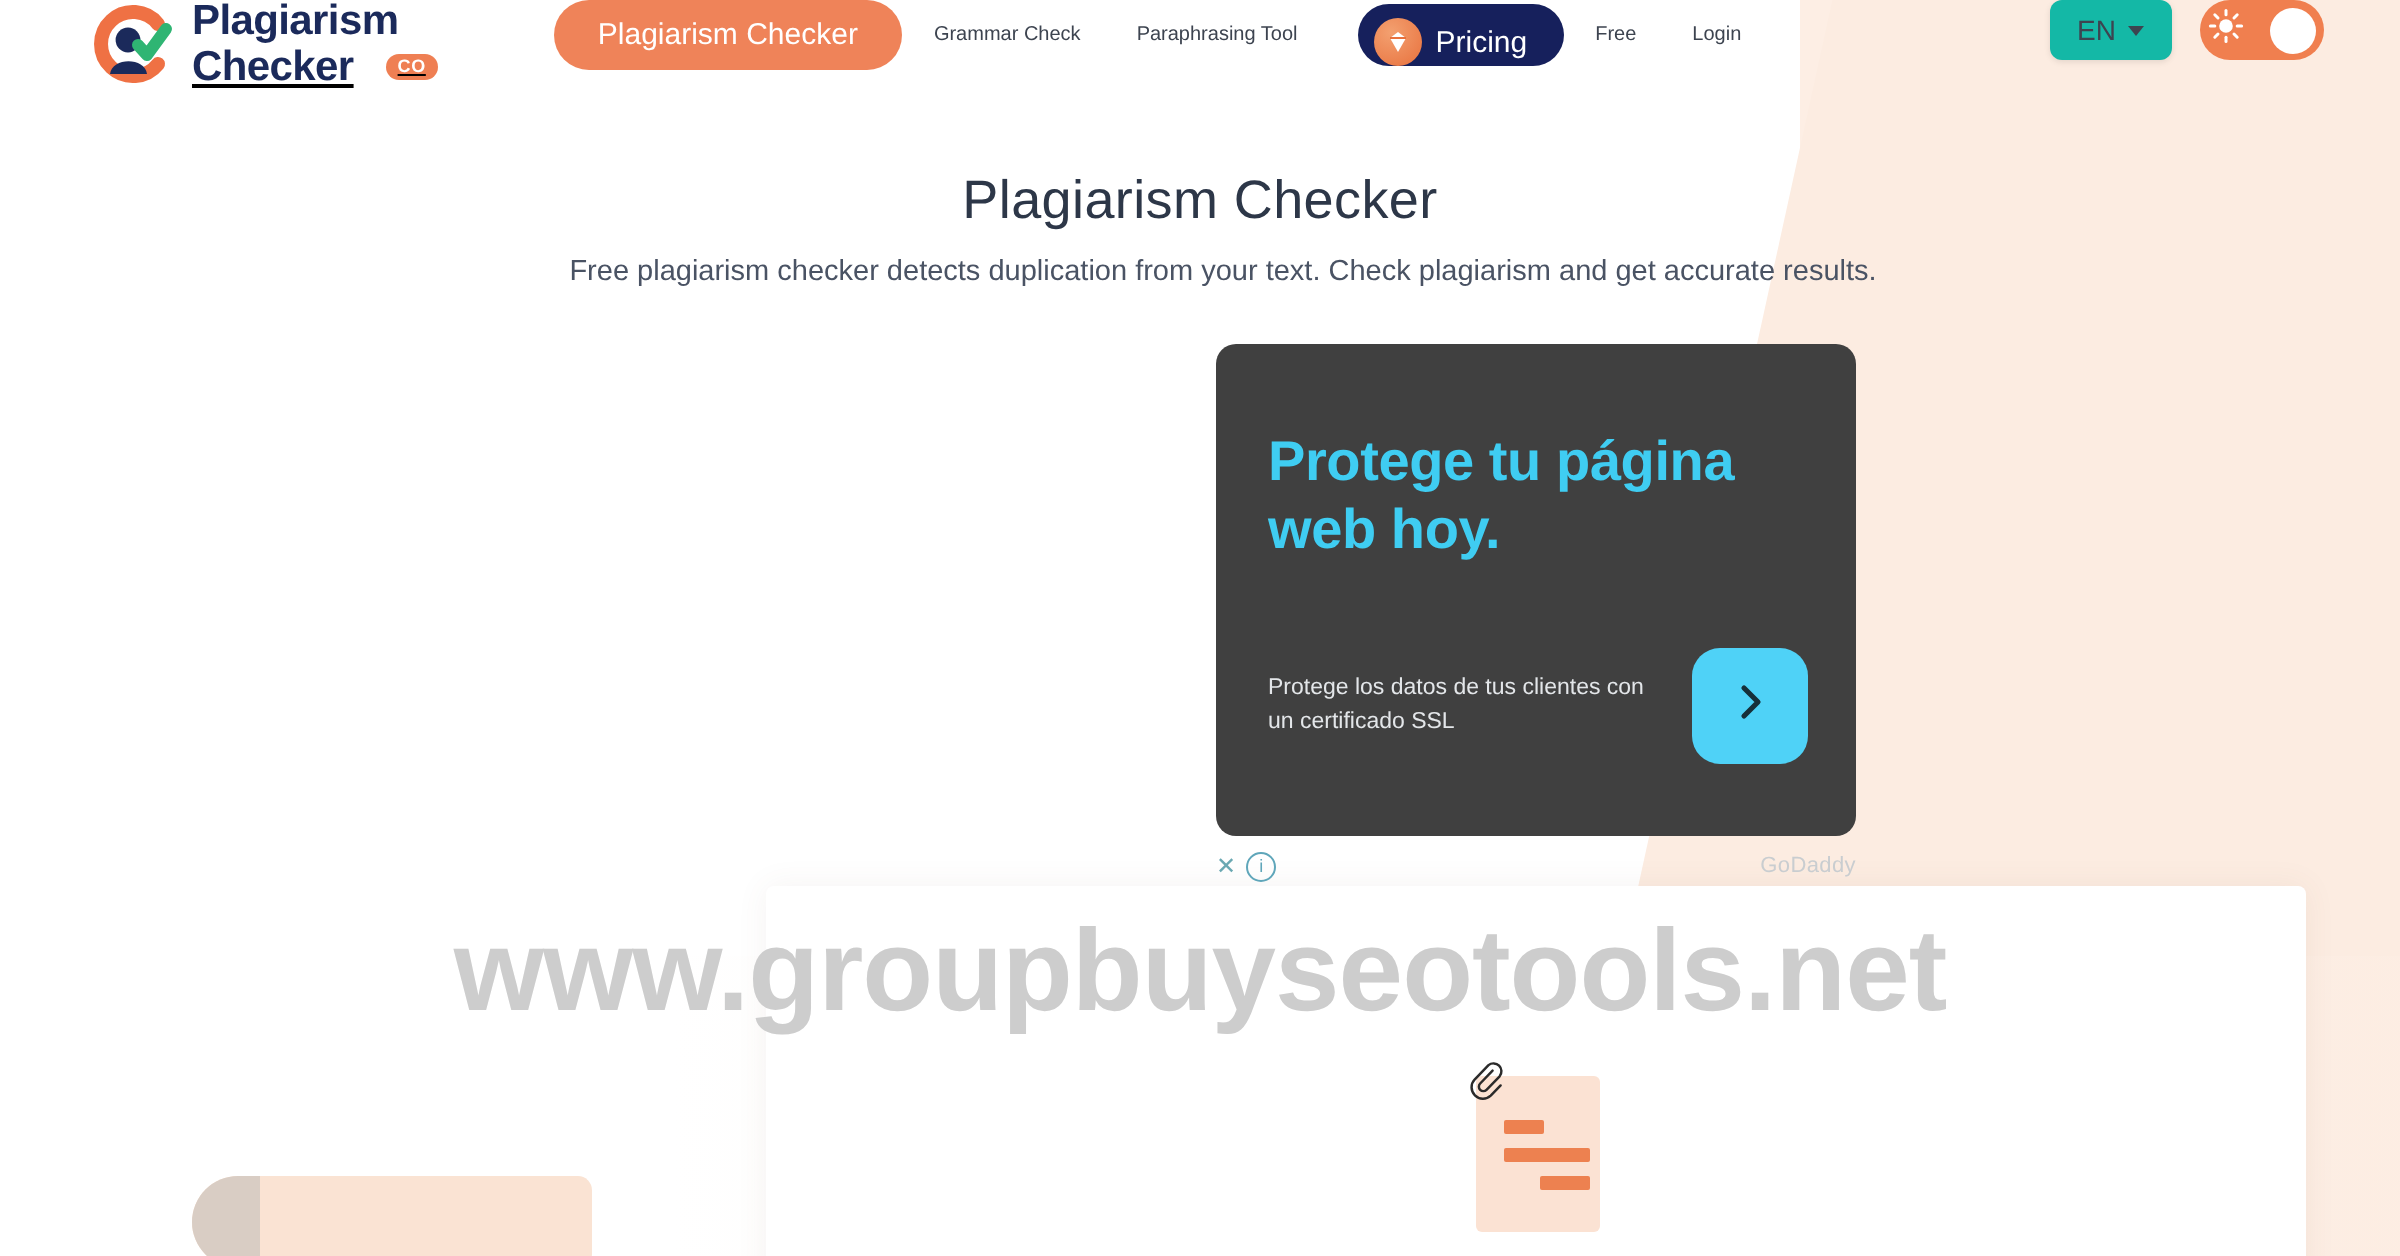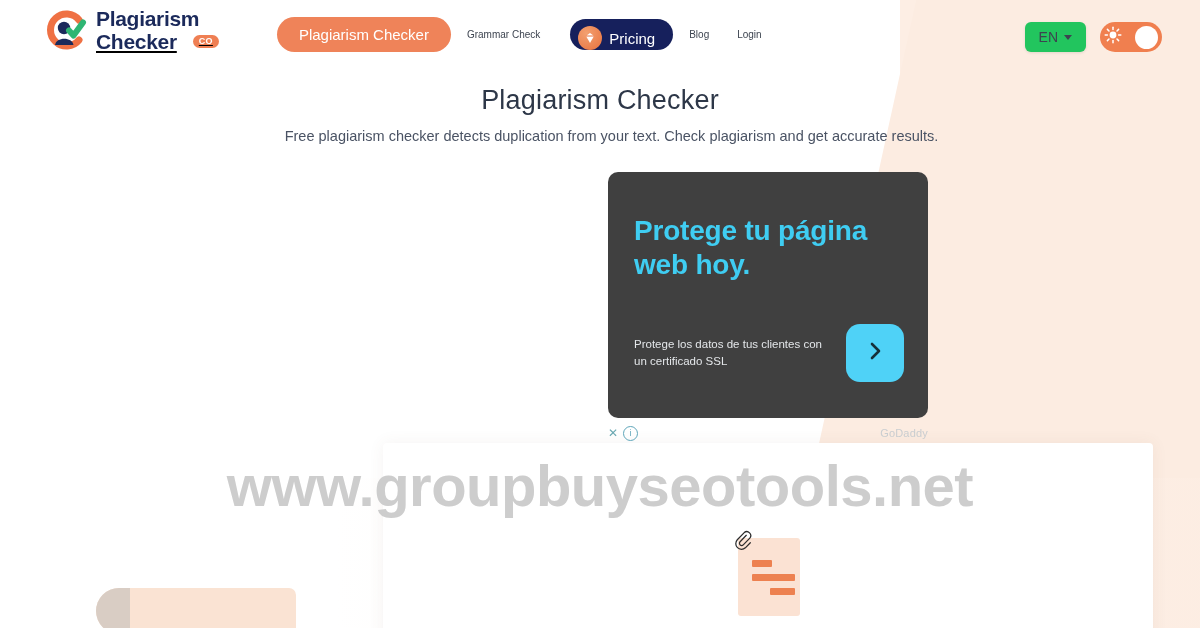--- a/index.html
+++ b/index.html
@@ -70,21 +70,21 @@
   }
 
   
   .header {
     position: absolute;
     top: 0;
     left: 0;
     width: 1200px;
     height: 52px;
     display: flex;
-    align-items: flex-end;
+    align-items: flex-start;
     z-index: 40;
   }
   .logo-wrap {
     display: flex;
     align-items: center;
     margin-left: 44px;
     gap: 8px;
     cursor: pointer;
   }
   .logo-mark {
@@ -172,21 +172,21 @@
     flex: none;
   }
   .nav-right {
     display: flex;
     align-items: center;
     margin-left: auto;
     margin-right: 38px;
     gap: 14px;
   }
   .lang-select {
-    background: #22c55e;
+    background: #14b8a6;
     border-radius: 6px;
     padding: 7px 14px;
     display: flex;
     align-items: center;
     gap: 6px;
     font-size: 14px;
     color: #3d4450;
     box-shadow: 0 1px 3px rgba(0,0,0,.10);
     cursor: pointer;
   }
@@ -403,32 +403,33 @@
       <span class="logo-line2row">
         <span class="logo-line2">Checker</span>
         <span class="logo-badge">CO</span>
       </span>
     </div>
   </div>
 
   <div class="nav">
     <div class="nav-item active">Plagiarism Checker</div>
     <div class="nav-item">Grammar Check</div>
+    <div class="nav-item">Paraphrasing Tool</div>
 
     <div class="nav-pricing">
       <span class="gem-circle">
         <svg width="14" height="14" viewBox="0 0 14 14">
           <path d="M3 5 L7 2 L11 5 L7 12 Z" fill="#ffffff"></path>
           <path d="M3 5 L11 5" stroke="#e8713d" stroke-width="1"></path>
         </svg>
       </span>
       <span class="nav-pricing-label">Pricing</span>
     </div>
 
-    <div class="nav-item">Blog</div>
+    <div class="nav-item">Free</div>
     <div class="nav-item">Login</div>
   </div>
 
   <div class="nav-right">
     <div class="lang-select">
       <span>EN</span>
       <span class="caret"></span>
     </div>
 
     <div class="theme-toggle">

